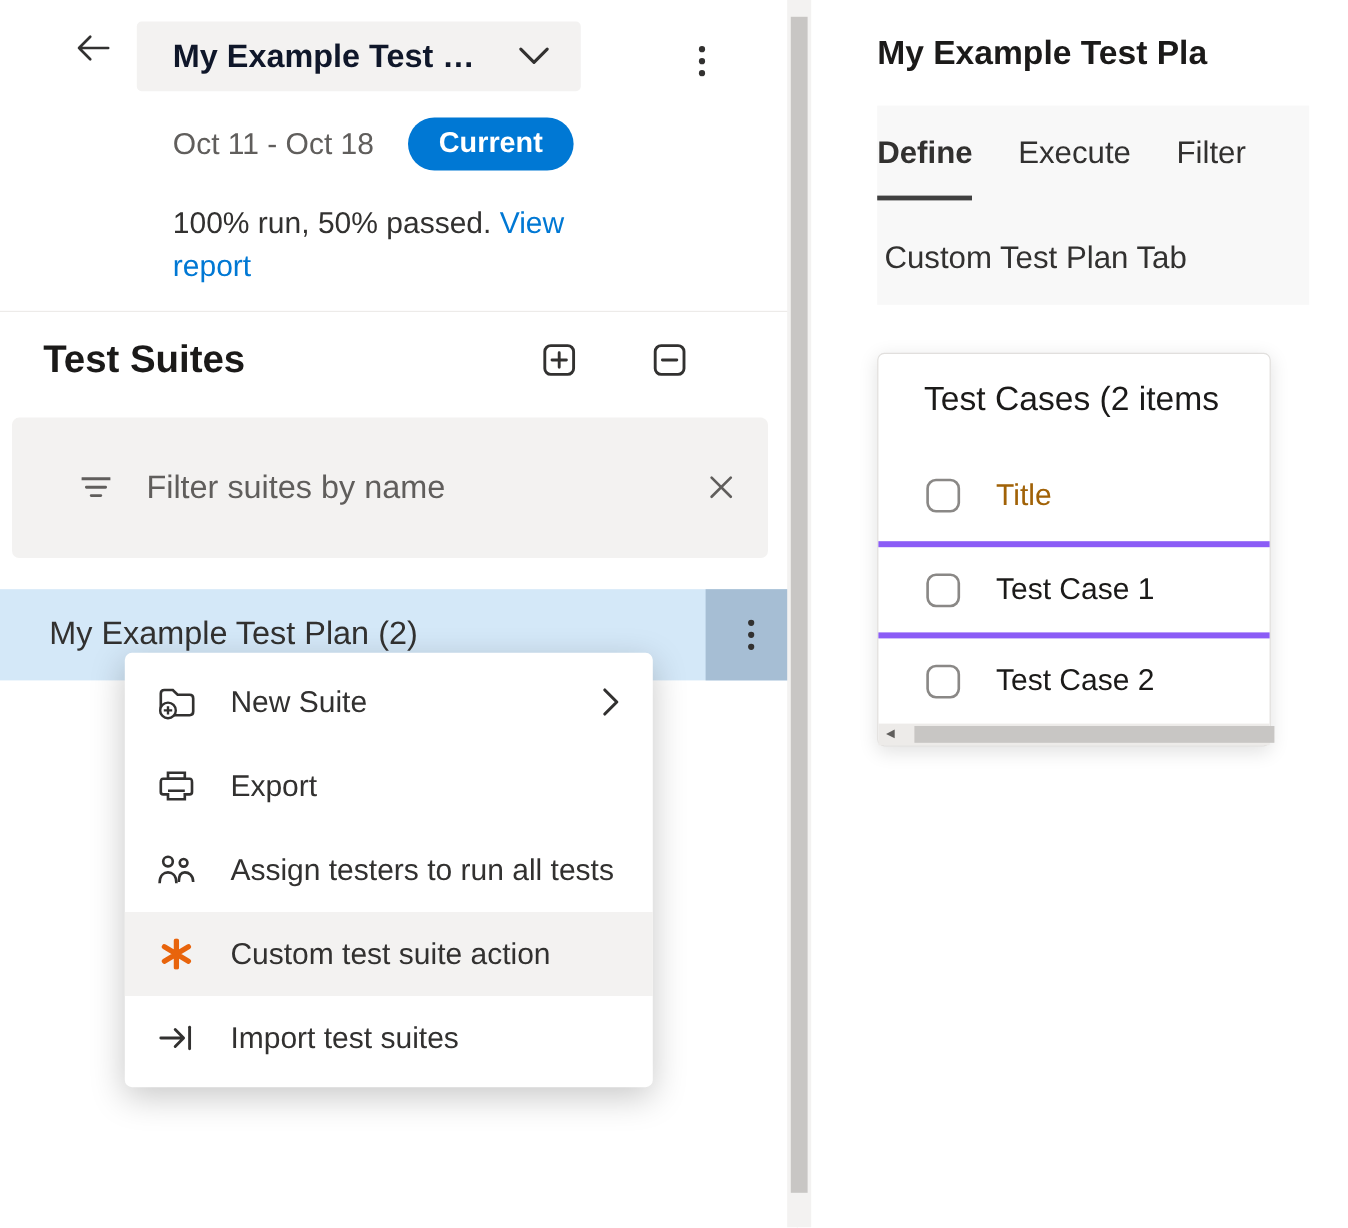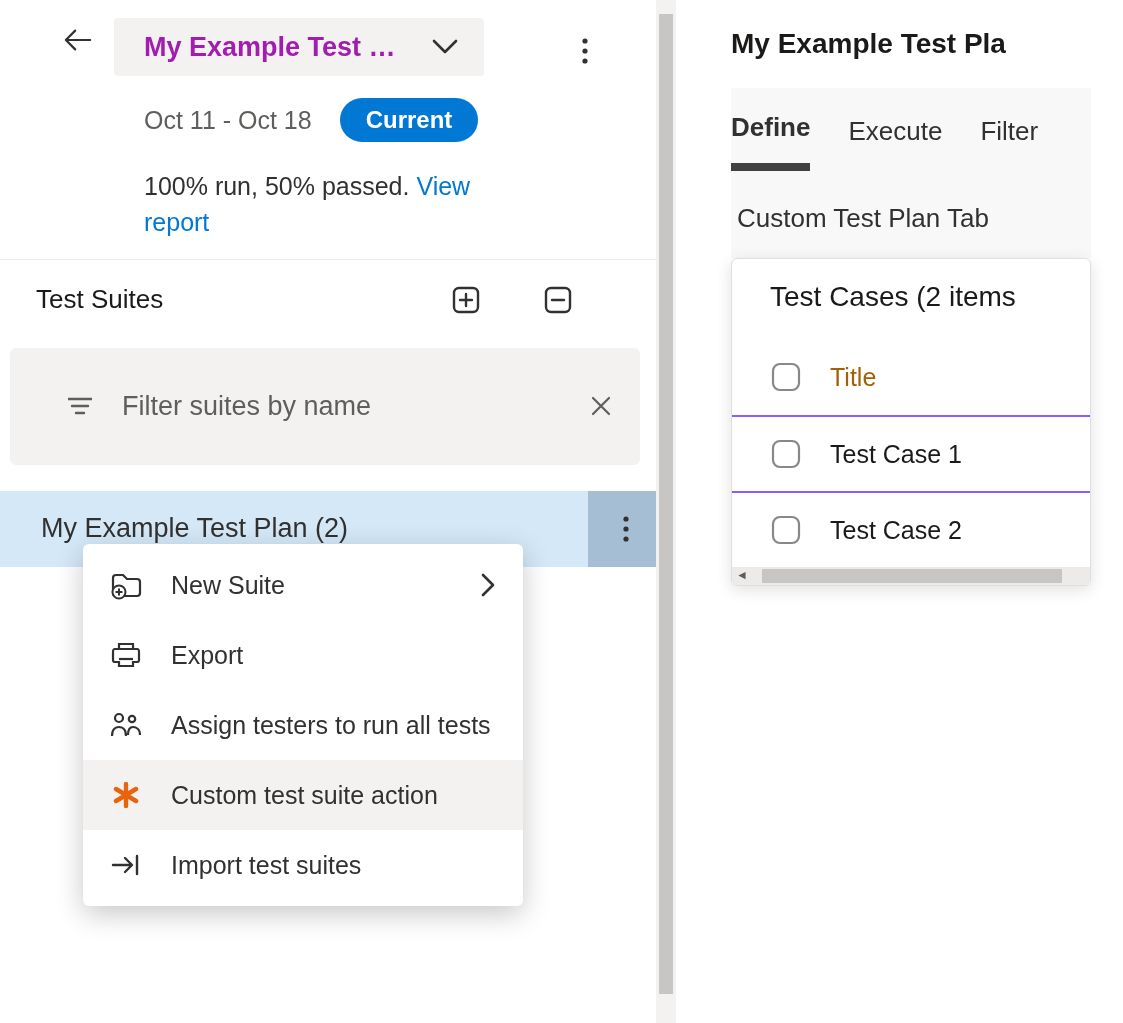--- a/index.html
+++ b/index.html
@@ -51,21 +51,21 @@
     background: #f3f2f1;
     border-radius: 4px;
     height: 58px;
     padding: 0 26px 0 30px;
     gap: 36px;
     cursor: pointer;
   }
   .plan-dropdown .plan-name {
     font-size: 27px;
     font-weight: 600;
-    color: #a21caf;
+    color: #0f172a;
     white-space: nowrap;
     max-width: 280px;
     overflow: hidden;
   }
 
   .more-btn-top {
     position: absolute;
     left: 570px;
     top: 36px;
     width: 30px; height: 30px;
@@ -109,22 +109,22 @@
     margin-top: 18px;
   }
 
   
   .suites-header {
     display: flex;
     align-items: center;
     padding: 18px 24px 0 36px;
   }
   .suites-title {
-    font-size: 26px;
-    font-weight: 400;
+    font-size: 32px;
+    font-weight: 700;
     flex: 1;
   }
   .icon-btn {
     width: 44px; height: 44px;
     display:flex; align-items:center; justify-content:center;
     cursor: pointer;
   }
 
   
   .filter-box {
@@ -166,21 +166,21 @@
   .suite-more {
     width: 76px; height: 76px;
     display:flex;align-items:center;justify-content:center;
     background: #a6bed4;
     cursor: pointer;
   }
 
   
   .context-menu {
     position: absolute;
-    left: 83px;
+    left: 104px;
     top: 544px;
     width: 440px;
     background: #fff;
     border-radius: 6px;
     box-shadow: 0 8px 28px rgba(0,0,0,0.22);
     padding: 6px 0;
     z-index: 20;
   }
   .menu-item {
     display: flex;
@@ -256,50 +256,51 @@
   .tab {
     font-size: 26px;
     font-weight: 400;
     color: #323130;
     cursor: pointer;
     padding-bottom: 20px;
     border-bottom: 4px solid transparent;
   }
   .tab.active {
     font-weight: 700;
-    border-bottom: 8px solid #404040;
+    border-bottom: 4px solid #404040;
   }
 
   .custom-tab-row {
     background: #f8f8f8;
     padding: 4px 0 24px 6px;
     font-size: 26px;
     color: #323130;
     width: 360px;
   }
 
   
   .cases-card {
+    margin-top: 40px;
     background: #fff;
     border: 1px solid #e1dfdd;
     border-radius: 6px;
     box-shadow: 0 4px 16px rgba(0,0,0,0.12);
-    width: 360px;
+    width: 328px;
     padding: 22px 0 0 0;
     position:relative;
   }
   .cases-title {
     font-size: 28px;
     padding: 0 0 26px 38px;
     white-space: nowrap;
   }
   .cases-row {
     display:flex; align-items:center;
     height: 76px;
-    border-top: 2px solid #8b5cf6;
+    border-top: 5px solid #8b5cf6;
     padding-left: 38px;
     font-size: 25px;
   }
   .cases-row.header { font-weight:400; color:#a16207; border-top: none;}
   .cb {
     margin-right: 28px;
   }
   .case-title { }
   .card-scroll {
     height: 18px;

